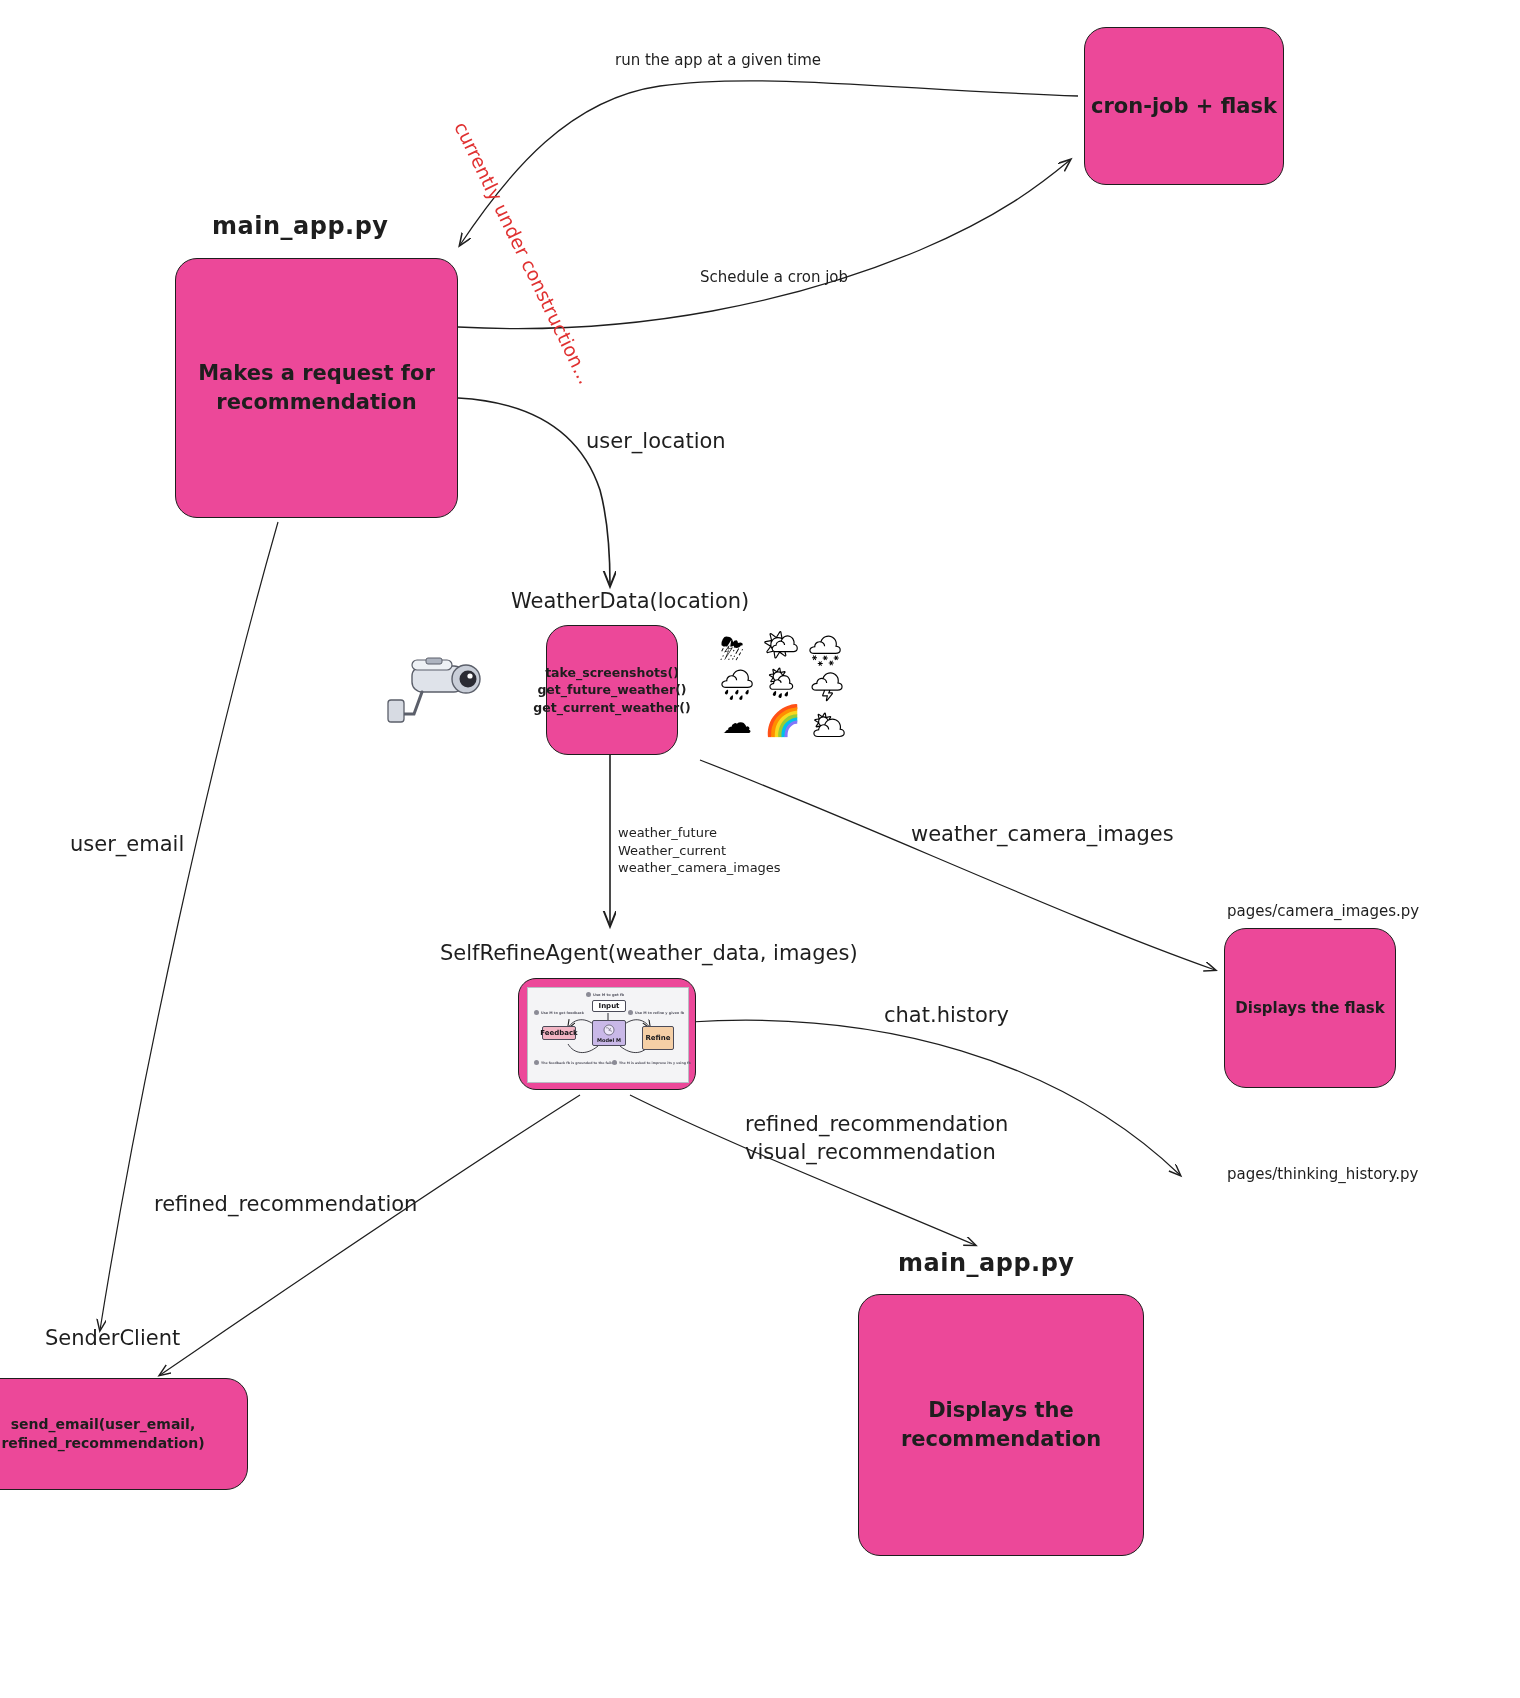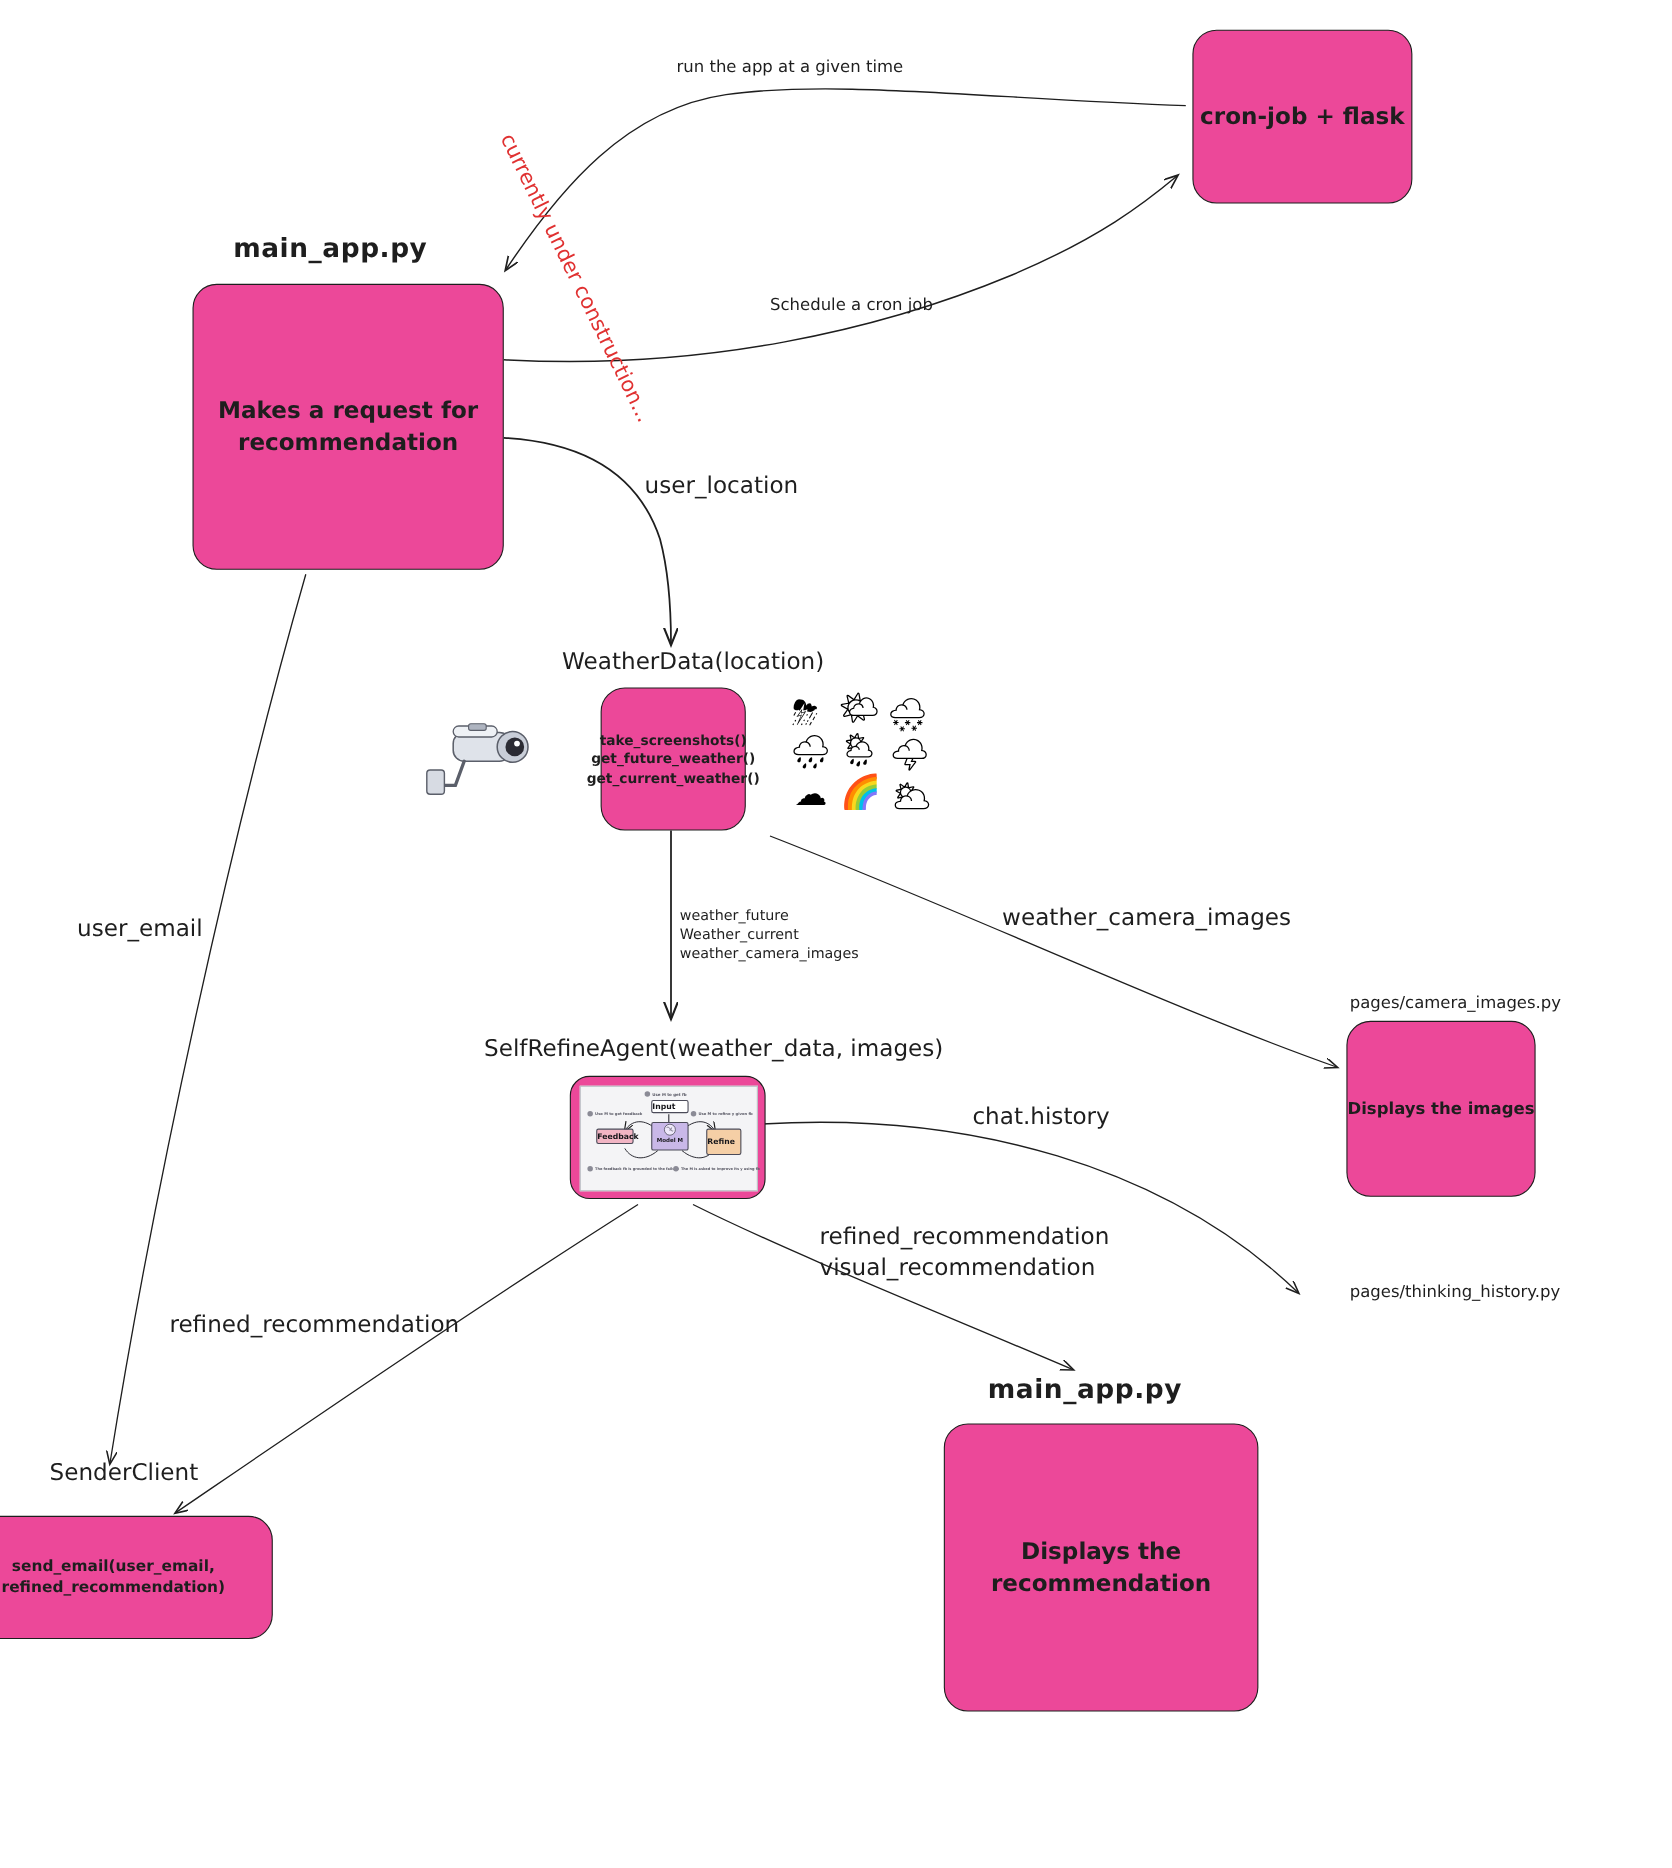--- a/index.html
+++ b/index.html
@@ -82,20 +82,21 @@
     border: 1px solid #b9bcc4;
     background: #f4f4f6;
   }
   .fig-box {
     position: absolute;
     box-sizing: border-box;
     border: 1px solid #4b4b59;
     font-size: 7px;
     display: flex;
     align-items: center;
+    justify-content: center;
     font-family: "DejaVu Sans", sans-serif;
     color: #16161a;
     border-radius: 2px;
   }
   .fig-dotline {
     position: absolute;
     font-size: 4px;
     color: #5a5a66;
     white-space: nowrap;
     display: flex;
@@ -239,21 +240,21 @@
       </div>
       <div class="fig-dotline" style="left:84px; top:72px;">
         <span class="dot"></span>
         <span style="font-size:3.2px;">The M is asked to improve its y using fb</span>
       </div>
     </div>
   </div>
 
   <div class="cap title-small" style="left:1227px; top:902px;">pages/camera_images.py</div>
   <div class="node" style="left:1224px; top:928px; width:172px; height:160px;">
-    <span class="node-text title-small">Displays the images</span>
+    <span class="node-text title-small">Displays the flask</span>
   </div>
 
   <div class="cap title-small" style="left:1227px; top:1165px;">pages/thinking_history.py</div>
 
   <div class="cap title-big" style="left:898px; top:1249px;">main_app.py</div>
   <div class="node" style="left:858px; top:1294px; width:286px; height:262px;">
     <span class="node-text title-mid">Displays the
 recommendation</span>
   </div>
 

